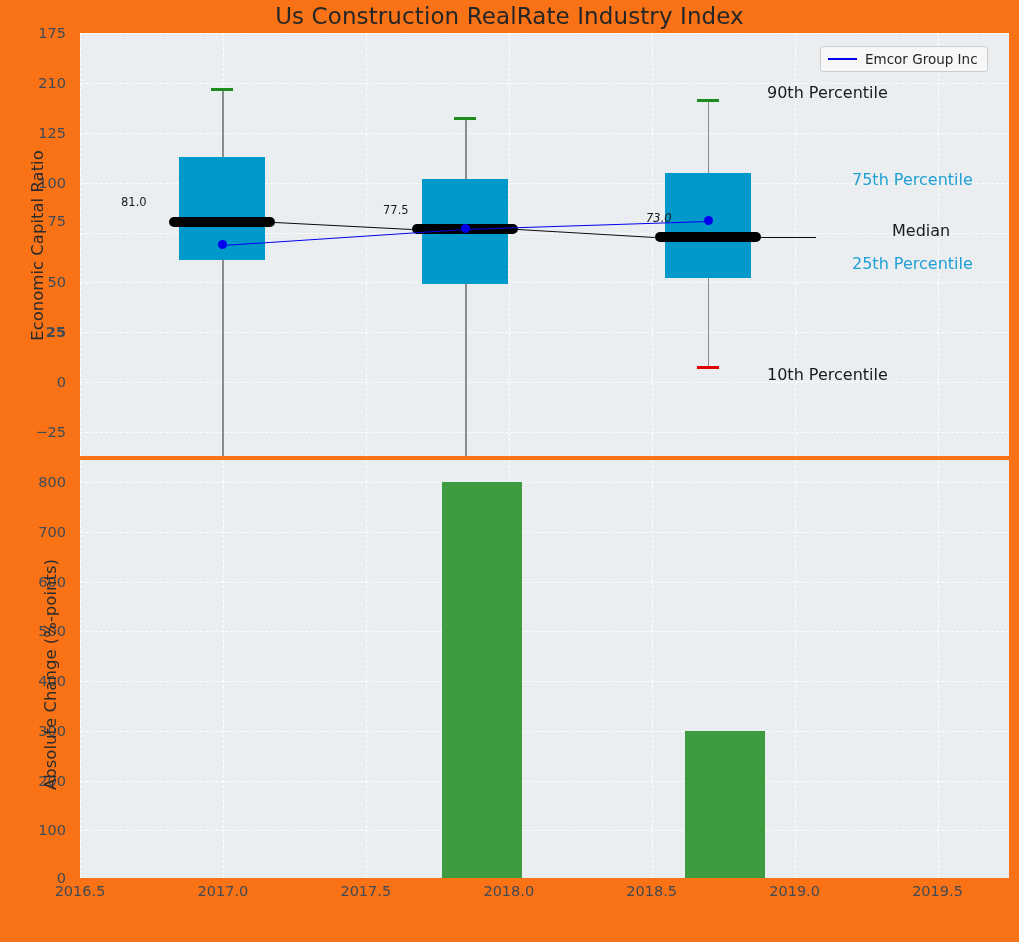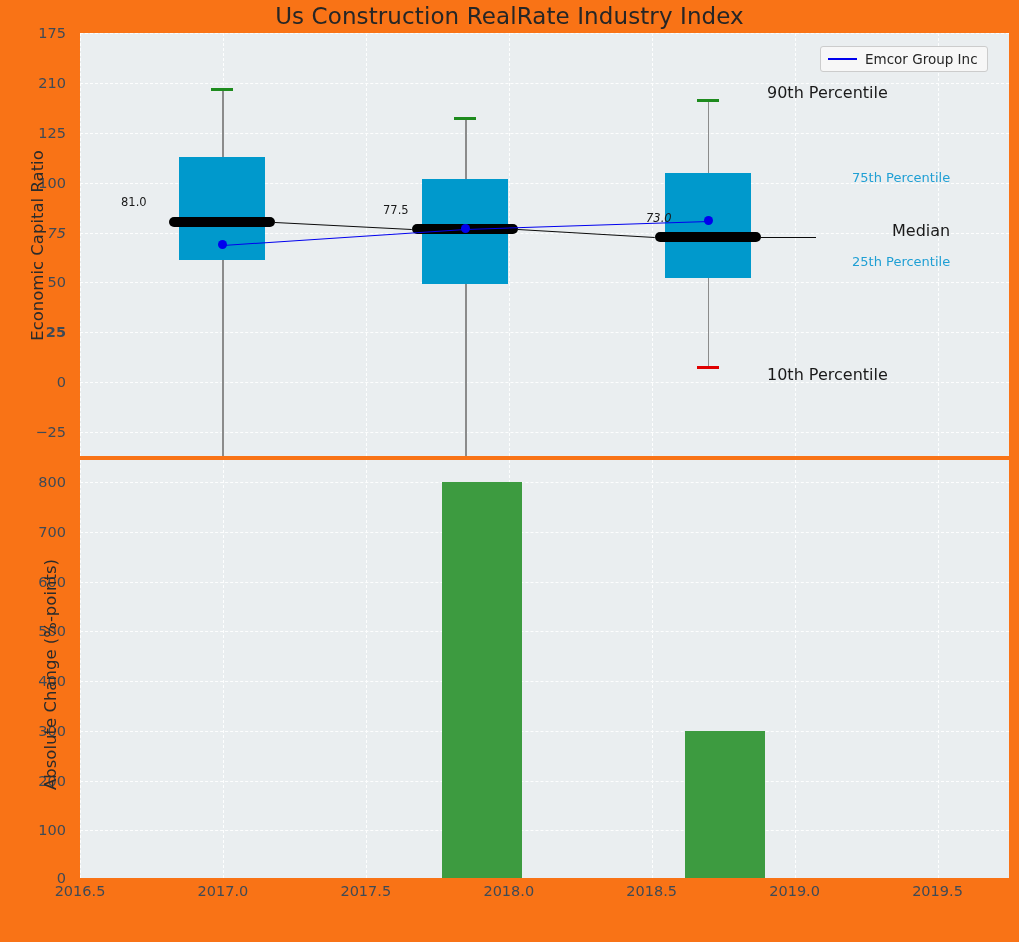--- a/index.html
+++ b/index.html
@@ -62,21 +62,21 @@
   
   .val-label{position:absolute;font-size:11.5px;color:#1a1a1a;white-space:nowrap;}
 
   
   .series-seg{position:absolute;height:0;border-top:1.8px solid #0000ee;transform-origin:0 0;}
   .series-dot{position:absolute;width:9px;height:9px;border-radius:50%;background:#0000ee;}
 
   
   .annot{position:absolute;font-size:16px;white-space:nowrap;}
   .annot-black{color:#1a1a1a;}
-  .annot-blue{color:#1f9fd4;font-size:13px;}
+  .annot-blue{color:#1f9fd4;font-size:16px;}
 
   
   #legend{
     position:absolute;left:820px;top:46px;
     background:#f7f7f7;border:1px solid #cccccc;border-radius:3px;
     padding:4px 9px 4px 7px;display:flex;align-items:center;gap:8px;
   }
   #legend .swatch{display:inline-block;width:29px;height:0;border-top:2px solid #0000ee;}
   #legend .ltext{font-size:13.5px;color:#262626;white-space:nowrap;}
 
@@ -143,21 +143,21 @@
     <div class="annot annot-blue" style="left:772px;top:137px;">75th Percentile</div>
     <div class="annot annot-black" style="left:812px;top:188px;">Median</div>
     <div class="annot annot-blue" style="left:772px;top:221px;">25th Percentile</div>
     <div class="annot annot-black" style="left:687px;top:332px;">10th Percentile</div>
   </div>
 
   <div class="ytick" style="left:0px;top:26px;">175</div>
   <div class="ytick" style="left:0px;top:76px;">210</div>
   <div class="ytick" style="left:0px;top:126px;">125</div>
   <div class="ytick" style="left:0px;top:176px;">100</div>
-  <div class="ytick" style="left:0px;top:226px;font-style:italic;">75</div>
+  <div class="ytick" style="left:0px;top:214px;">75</div>
   <div class="ytick" style="left:0px;top:275px;">50</div>
   <div class="ytick" style="left:0px;top:325px;font-weight:bold;">25</div>
   <div class="ytick" style="left:0px;top:375px;">0</div>
   <div class="ytick" style="left:0px;top:425px;">−25</div>
 
   <div id="plot-bottom" class="plot-area">
 
     <div class="gl-h" style="top:22.1px"></div>
     <div class="gl-h" style="top:71.9px"></div>
     <div class="gl-h" style="top:121.6px"></div>

